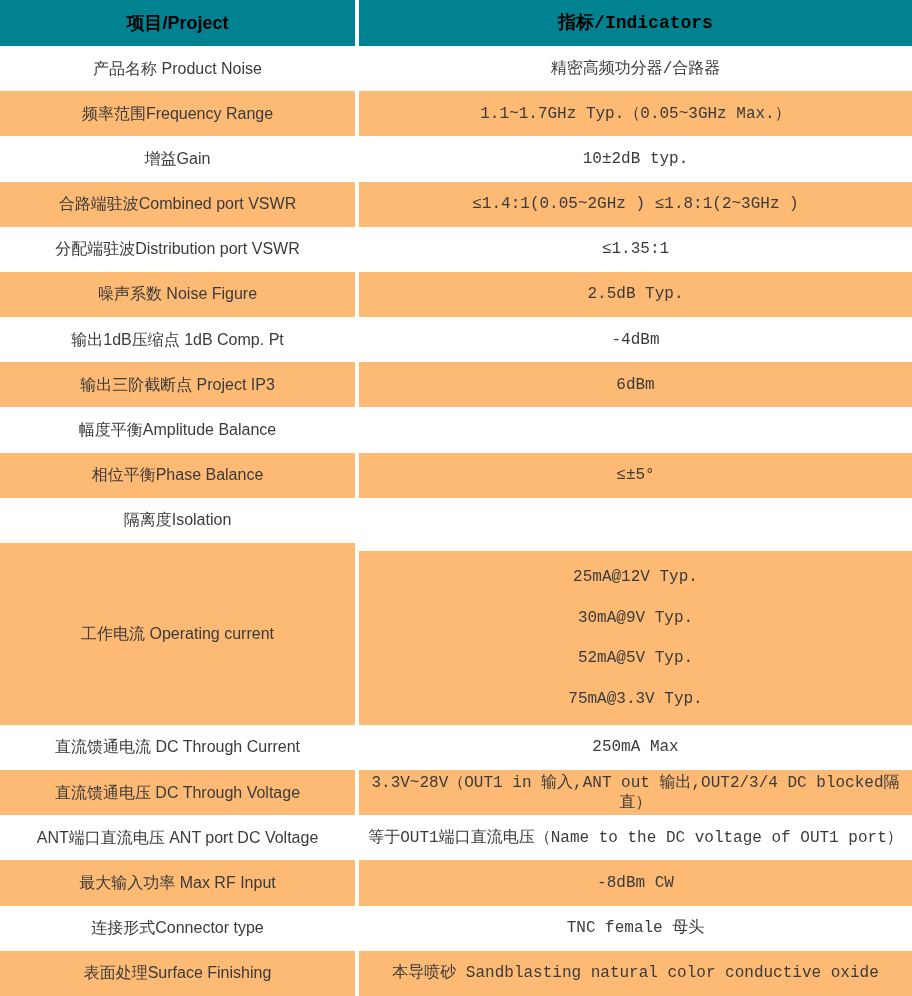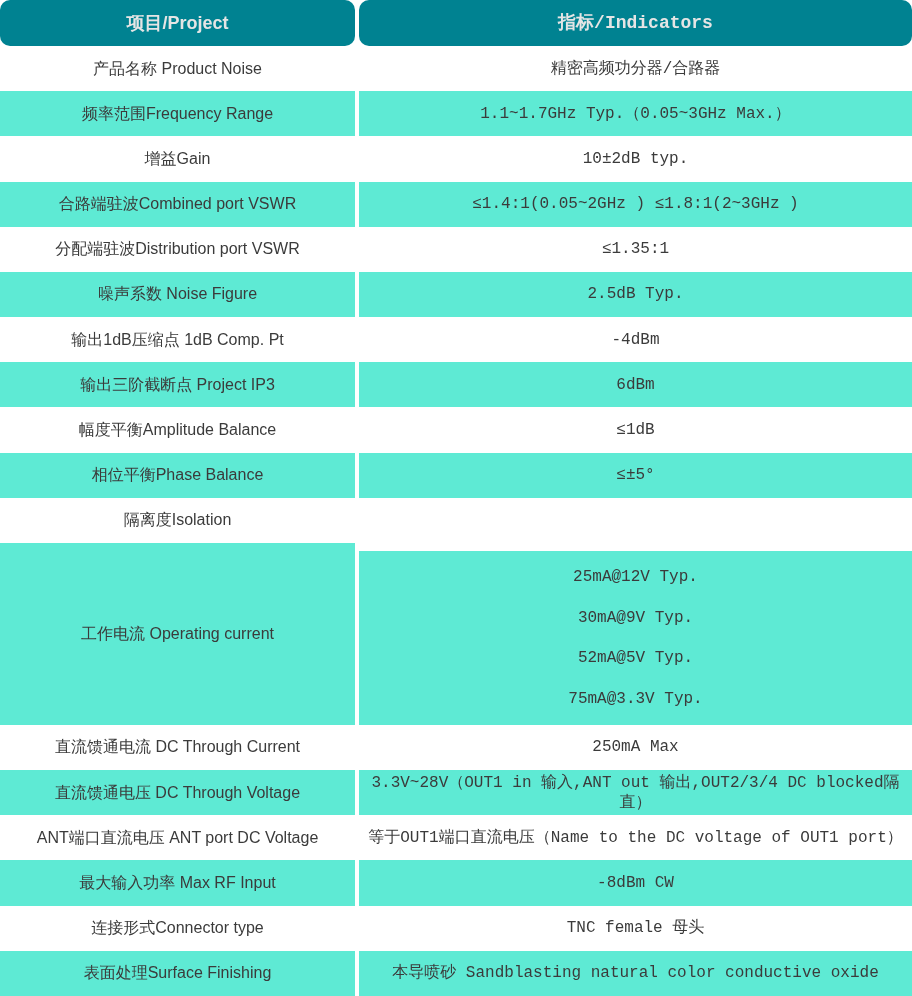--- a/index.html
+++ b/index.html
@@ -38,26 +38,25 @@
     flex: none;
     width: 355px;
   }
   .cell.right {
     flex: 1;
     margin-left: 4px;
     font-family: Liberation Mono, monospace;
   }
   .row.header .cell {
     background: #008291;
-    color: #e5e5e5;
+    color: #000000;
     font-weight: bold;
     font-size: 18px;
-    border-radius: 10px;
   }
-  .row.alt .cell { background: #5eead4; }
+  .row.alt .cell { background: #fdba74; }
   .cell.multi {
     flex-direction: column;
     justify-content: space-around;
     padding: 6px;
     margin-top: 8px;
   }
   .indicator-line {
     flex: 1;
     display: flex;
     align-items: center;
@@ -109,21 +108,20 @@
     <div class="cell right">-4dBm</div>
   </div>
 
   <div class="row alt">
     <div class="cell left">输出三阶截断点 Project IP3</div>
     <div class="cell right">6dBm</div>
   </div>
 
   <div class="row">
     <div class="cell left">幅度平衡Amplitude Balance</div>
-    <div class="cell right">≤1dB</div>
   </div>
 
   <div class="row alt">
     <div class="cell left">相位平衡Phase Balance</div>
     <div class="cell right">≤±5°</div>
   </div>
 
   <div class="row">
     <div class="cell left">隔离度Isolation</div>
   </div>

